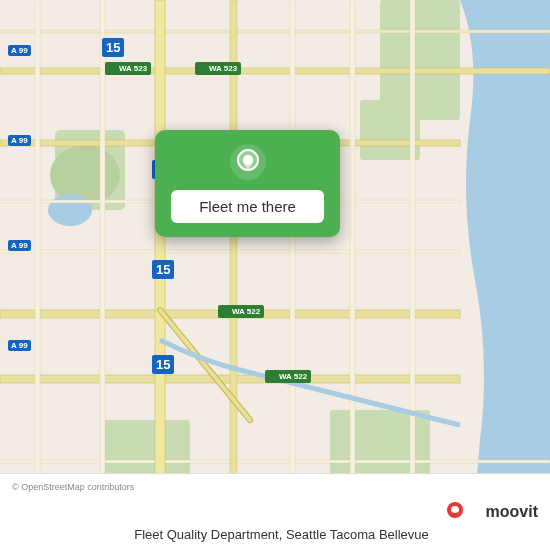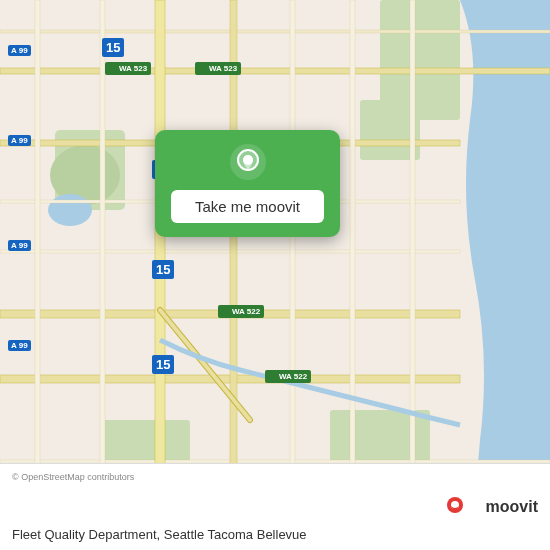--- a/index.html
+++ b/index.html
@@ -84,21 +84,20 @@
       padding: 8px 12px;
       display: flex;
       align-items: center;
       justify-content: space-between;
       border-top: 1px solid #ddd;
       z-index: 200;
     }
 
     .bottom-left {
       display: flex;
-      flex-direction: column;
     }
 
     .attribution {
       font-size: 9px;
       color: #888;
     }
 
     .location-name {
       font-size: 13px;
       color: #333;
@@ -182,21 +181,21 @@
   <div class="shield shield-blue" style="top:340px;left:8px;font-size:8px;padding:1px 3px;">A 99</div>
 
   <div class="popup-card">
 
     <svg class="popup-pin" viewBox="0 0 36 36">
       <circle cx="18" cy="18" r="18" fill="rgba(255,255,255,0.15)"></circle>
       <circle cx="18" cy="16" r="10" fill="white" fill-opacity="0.3" stroke="white" stroke-width="2"></circle>
       <circle cx="18" cy="16" r="5" fill="white"></circle>
       <path d="M18,26 Q13,20 13,16 A5,5 0 0,1 23,16 Q23,20 18,26Z" fill="white" fill-opacity="0.5"></path>
     </svg>
-    <button class="popup-btn">Take me moovit</button>
+    <button class="popup-btn">Fleet me there</button>
   </div>
 
   <div class="bottom-bar">
     <div class="bottom-left">
       <span class="attribution">© OpenStreetMap contributors</span>
       <span class="location-name">Fleet Quality Department, Seattle Tacoma Bellevue</span>
     </div>
     <div class="moovit-logo">
 
       <svg width="22" height="22" viewBox="0 0 22 22">

